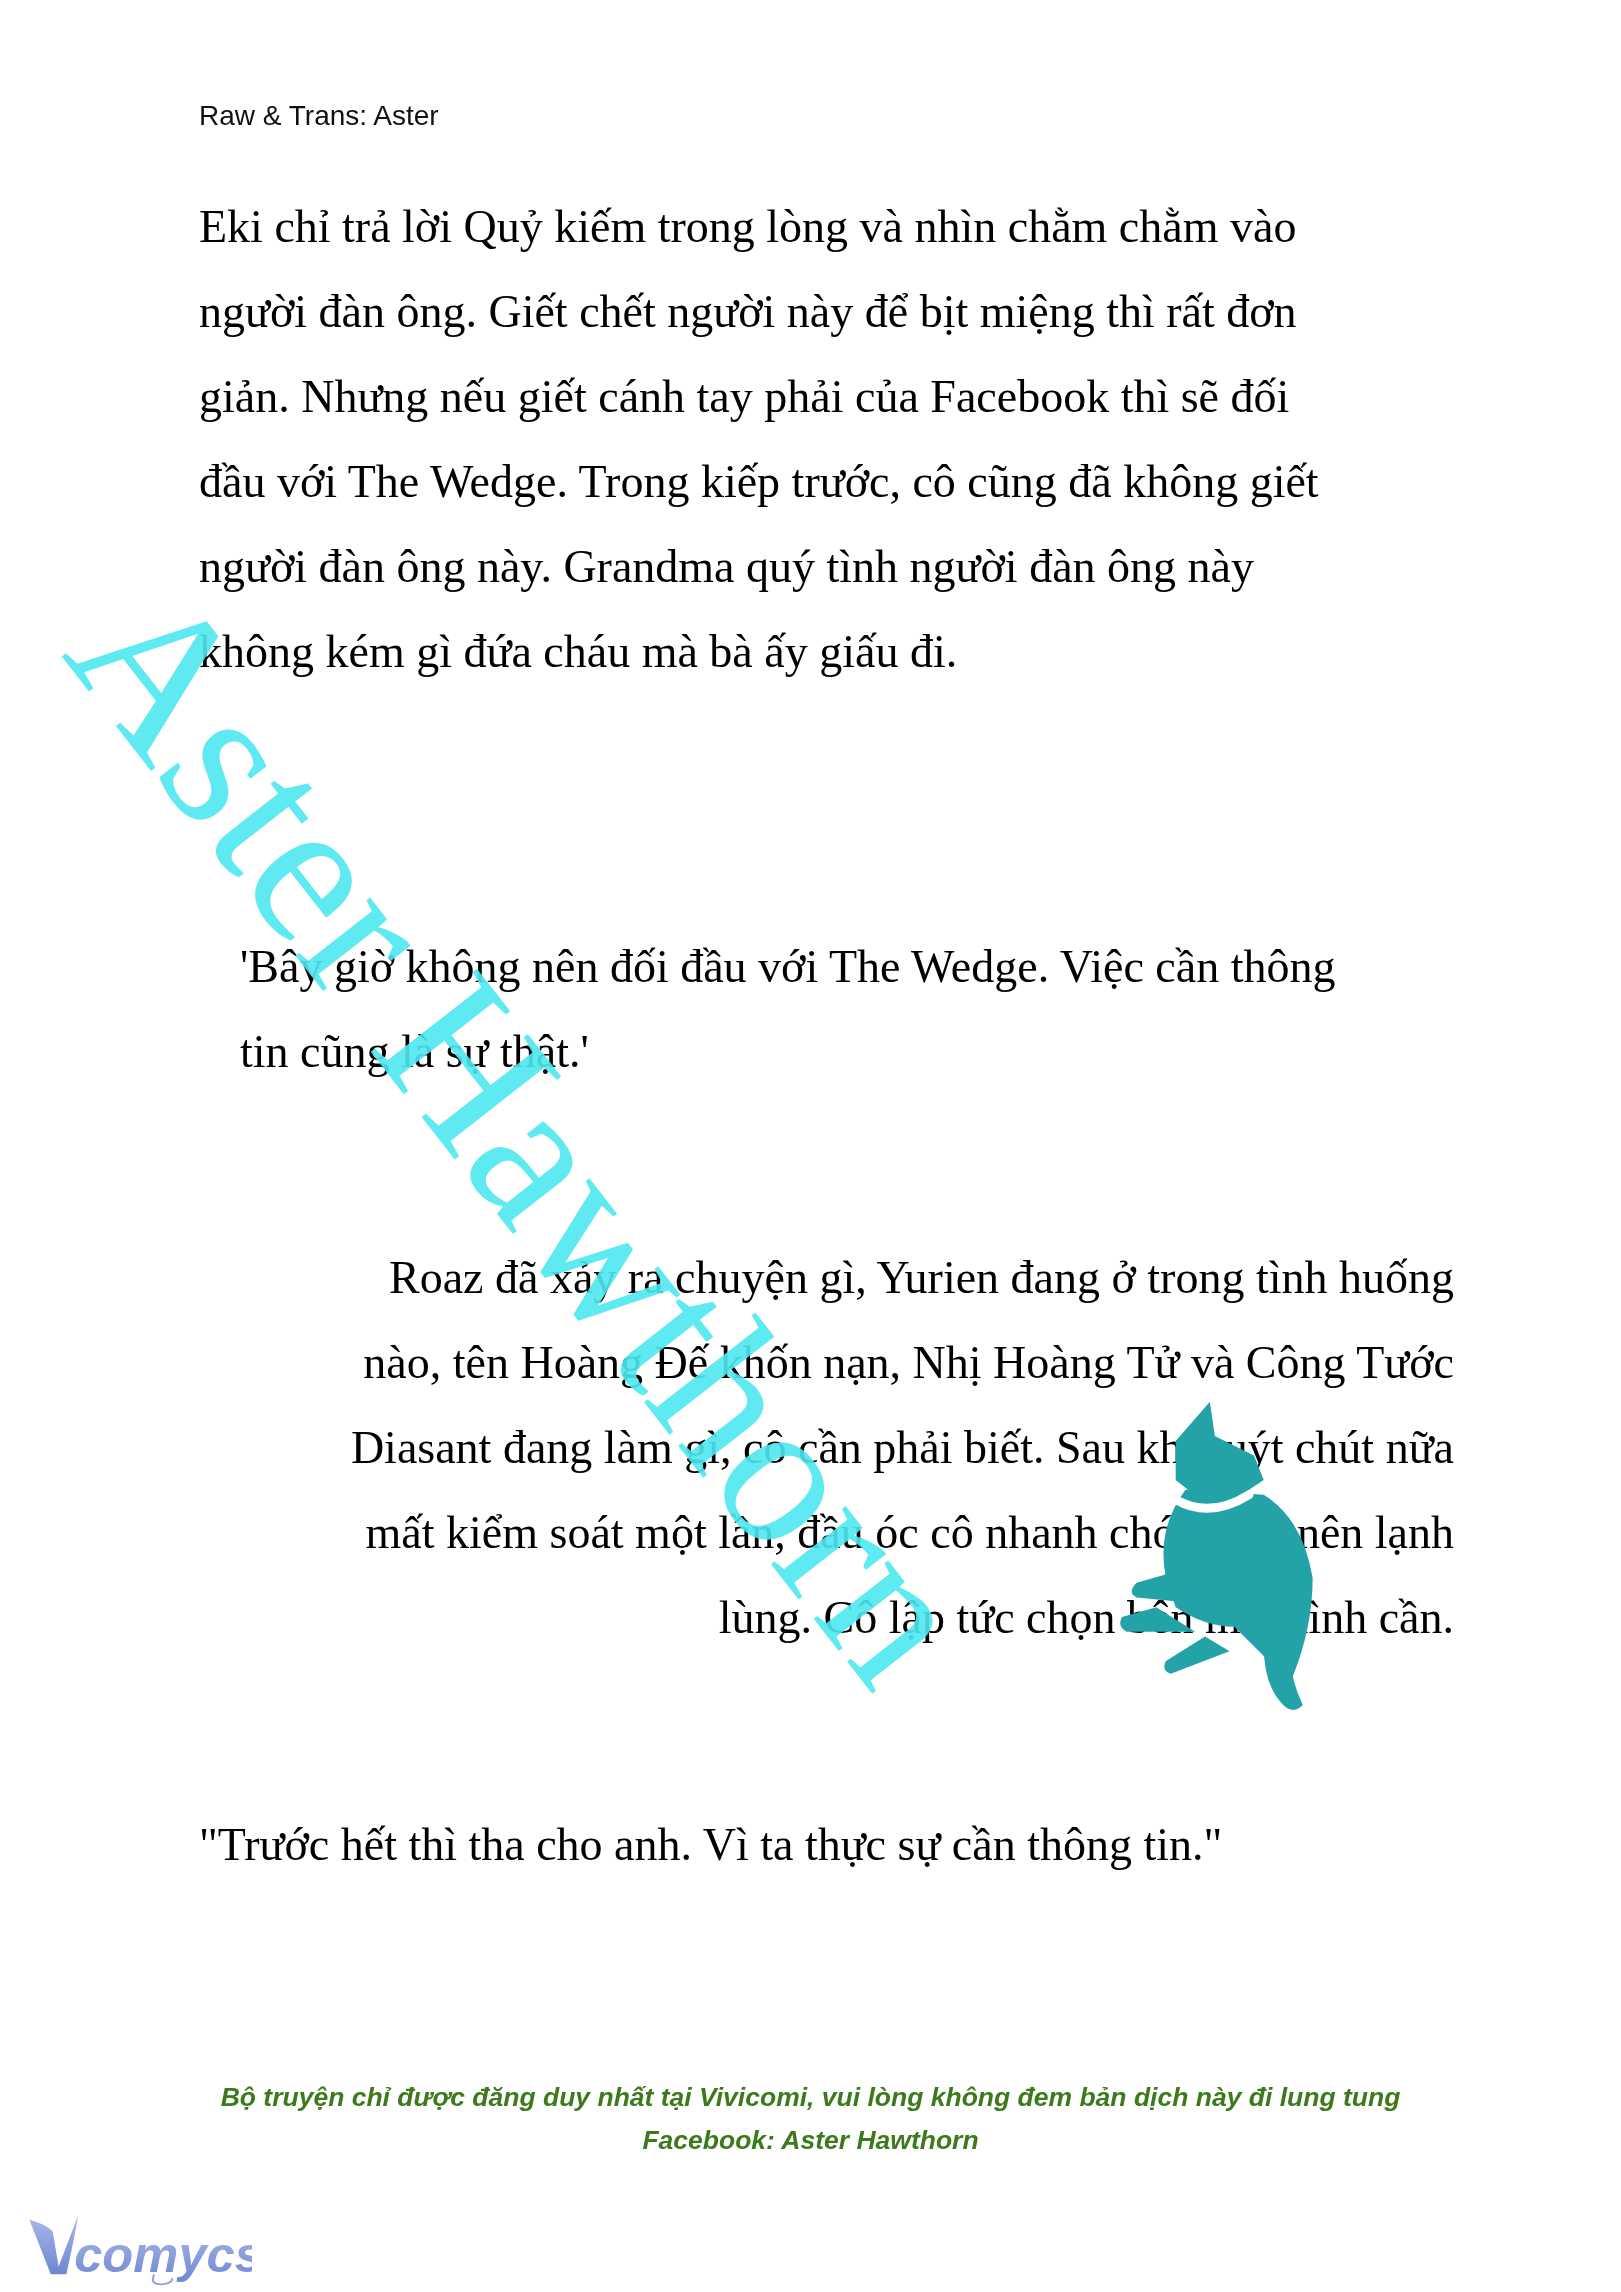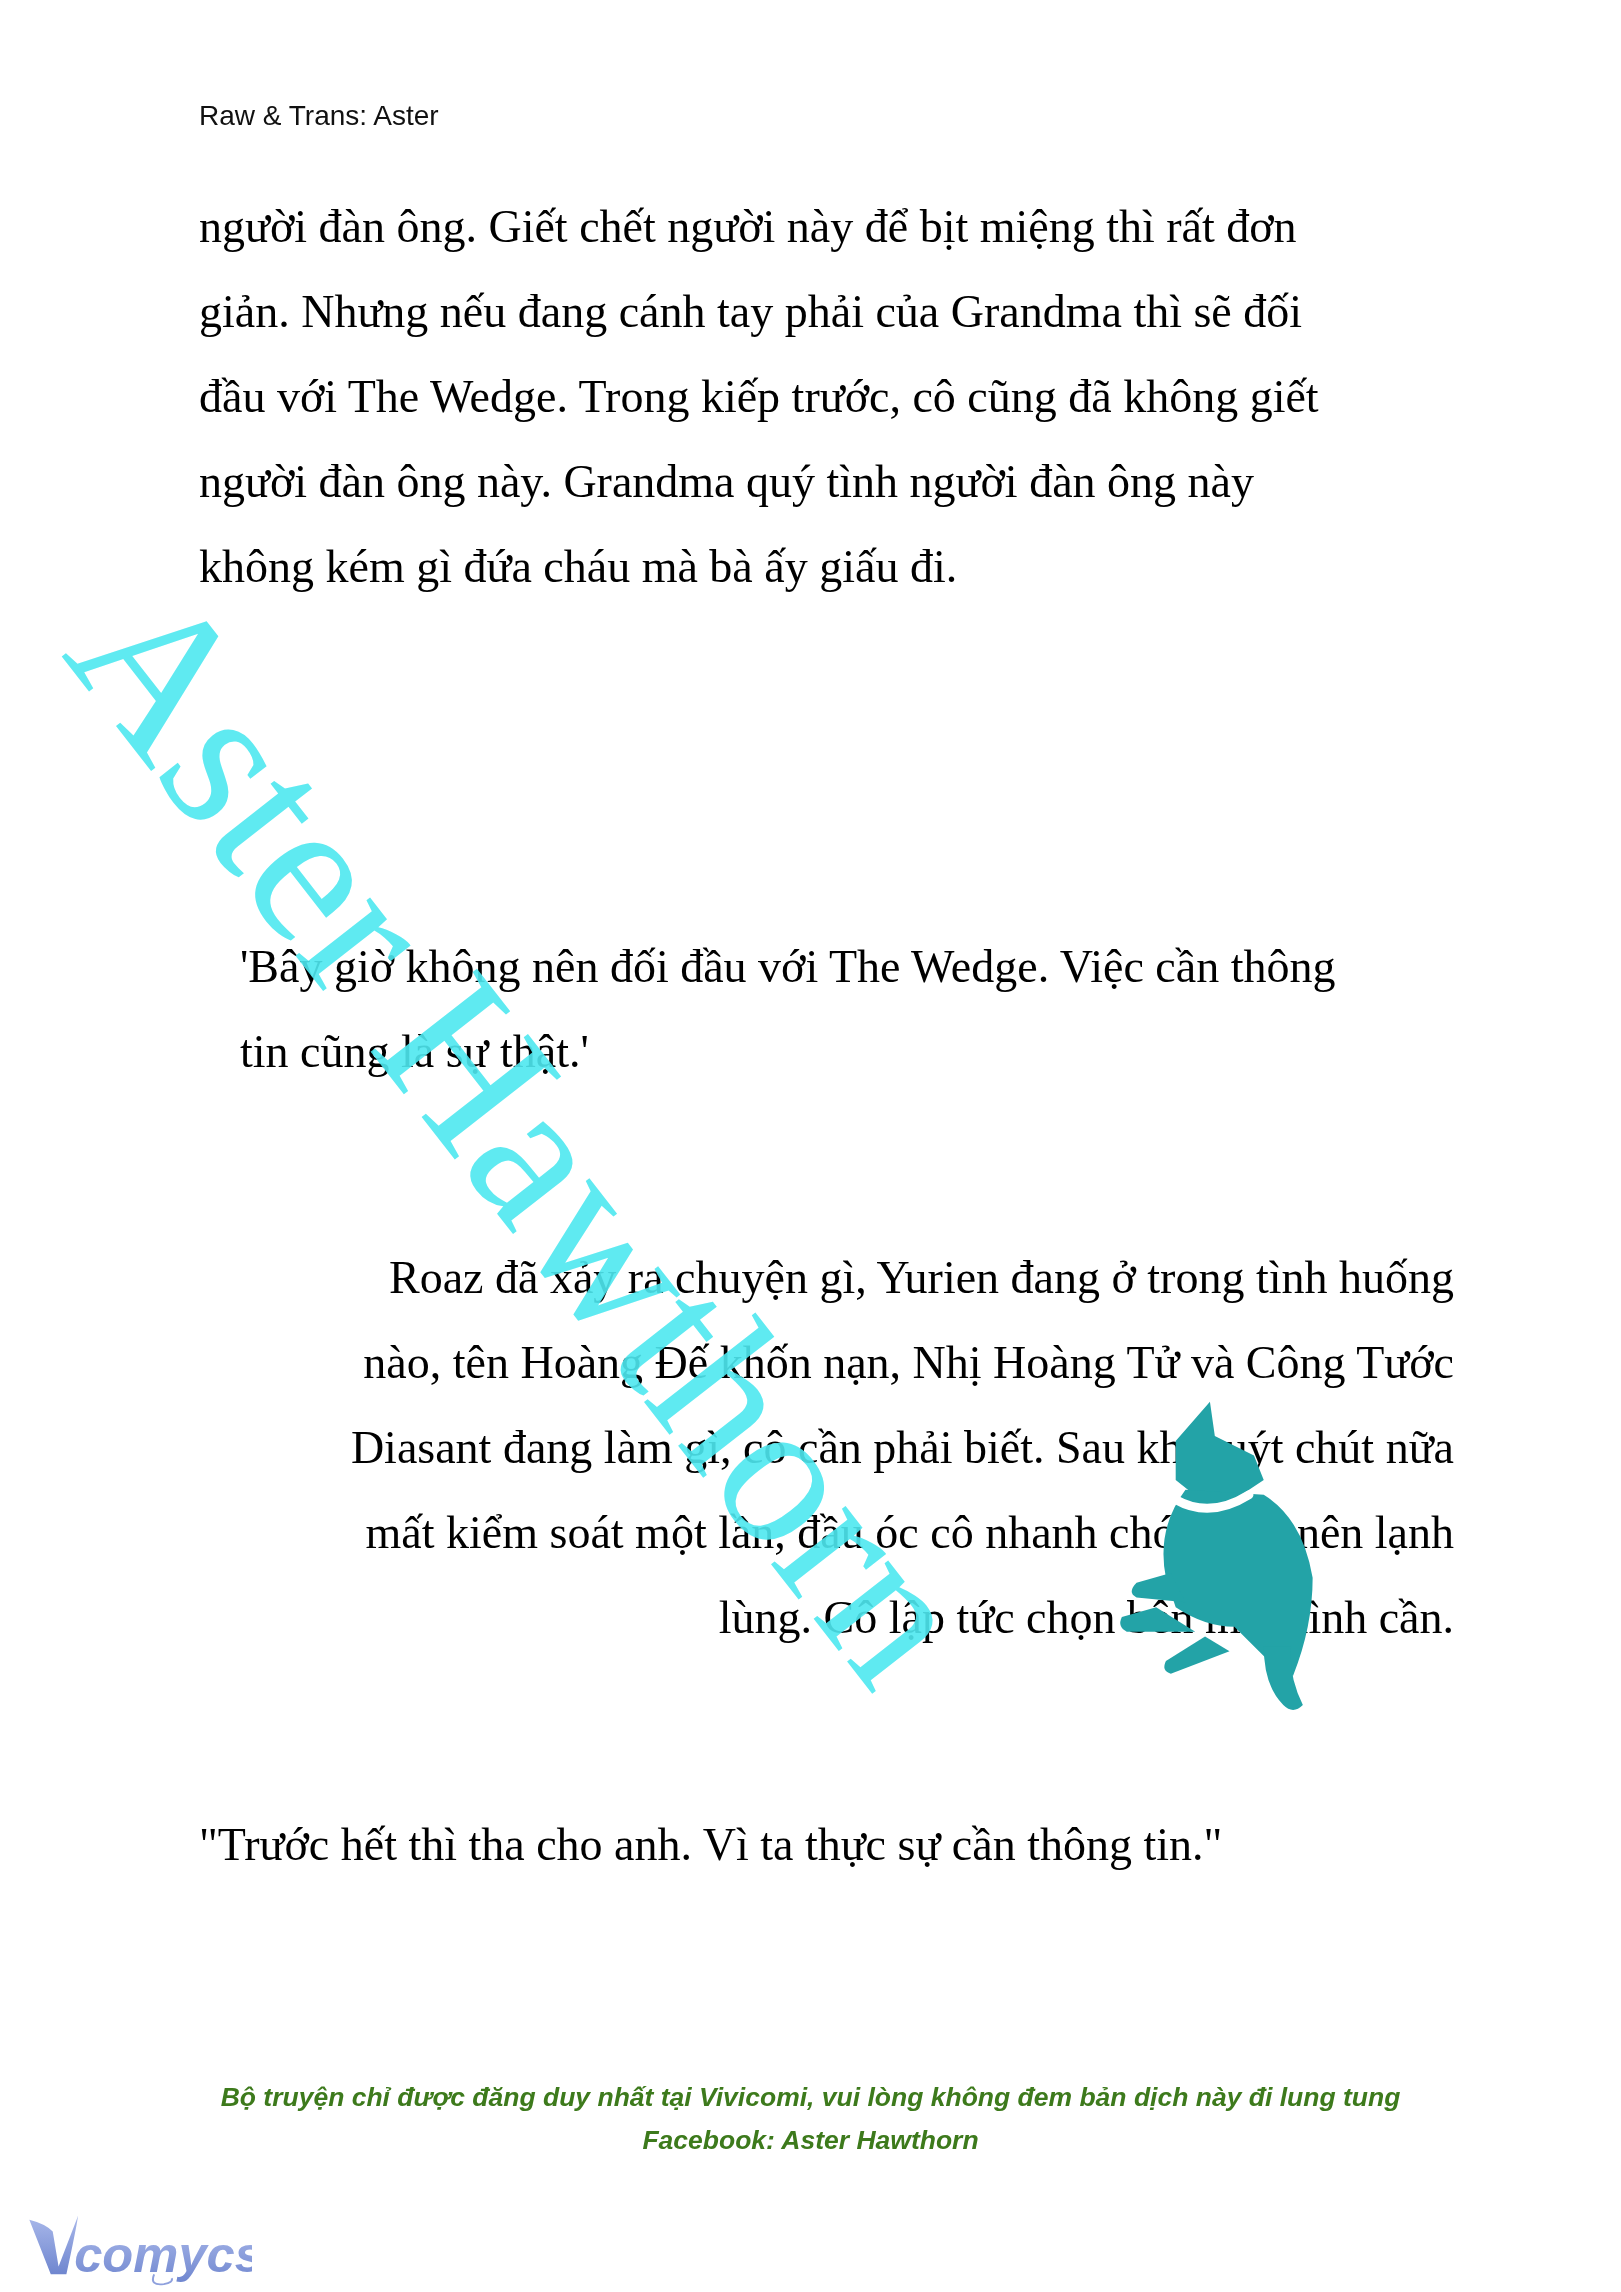--- a/index.html
+++ b/index.html
@@ -41,22 +41,23 @@
     .logo { position: absolute; left: 27.4px; top: 2210px; width: 225px; height: 78px; }
   </style>
 </head>
 <body>
 
 <div class="page">
 
   <div class="header">Raw &amp; Trans: Aster</div>
 
   <div class="body-text para-1">
+    <span class="line">Eki chỉ trả lời Quỷ kiếm trong lòng và nhìn chằm chằm vào</span>
     <span class="line">người đàn ông. Giết chết người này để bịt miệng thì rất đơn</span>
-    <span class="line">giản. Nhưng nếu đang cánh tay phải của Grandma thì sẽ đối</span>
+    <span class="line">giản. Nhưng nếu giết cánh tay phải của Facebook thì sẽ đối</span>
     <span class="line">đầu với The Wedge. Trong kiếp trước, cô cũng đã không giết</span>
     <span class="line">người đàn ông này. Grandma quý tình người đàn ông này</span>
     <span class="line">không kém gì đứa cháu mà bà ấy giấu đi.</span>
   </div>
 
   <div class="body-text para-2">
     <span class="line">'Bây giờ không nên đối đầu với The Wedge. Việc cần thông</span>
     <span class="line">tin cũng là sự thật.'</span>
   </div>
 

